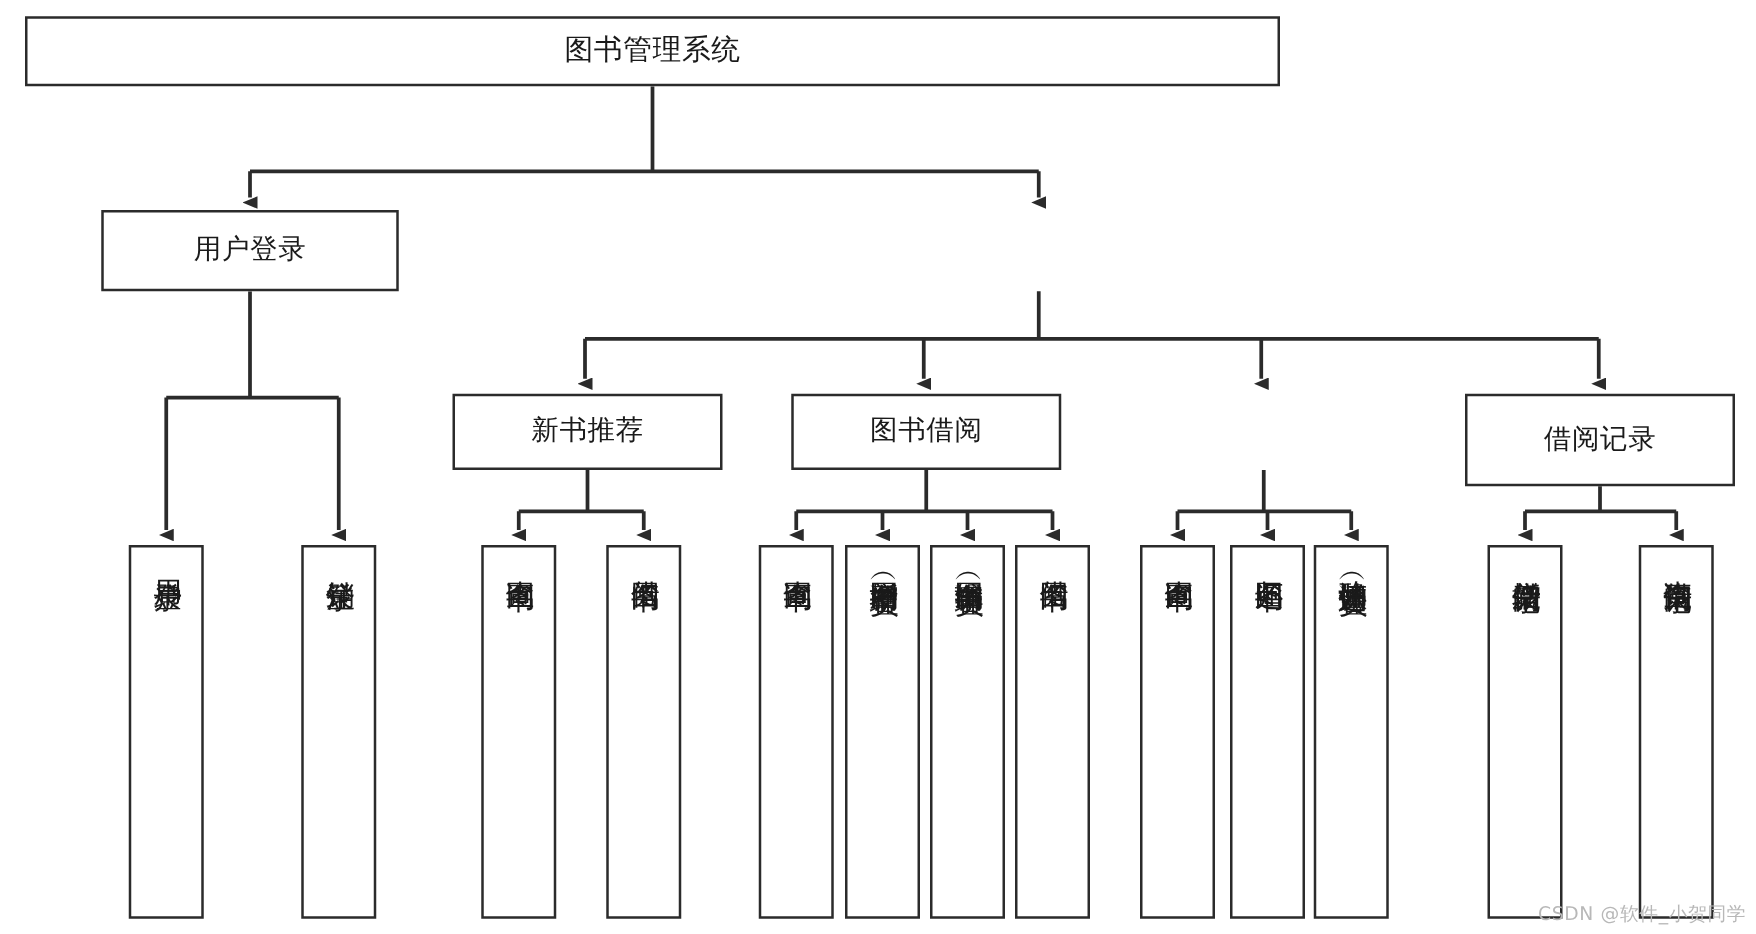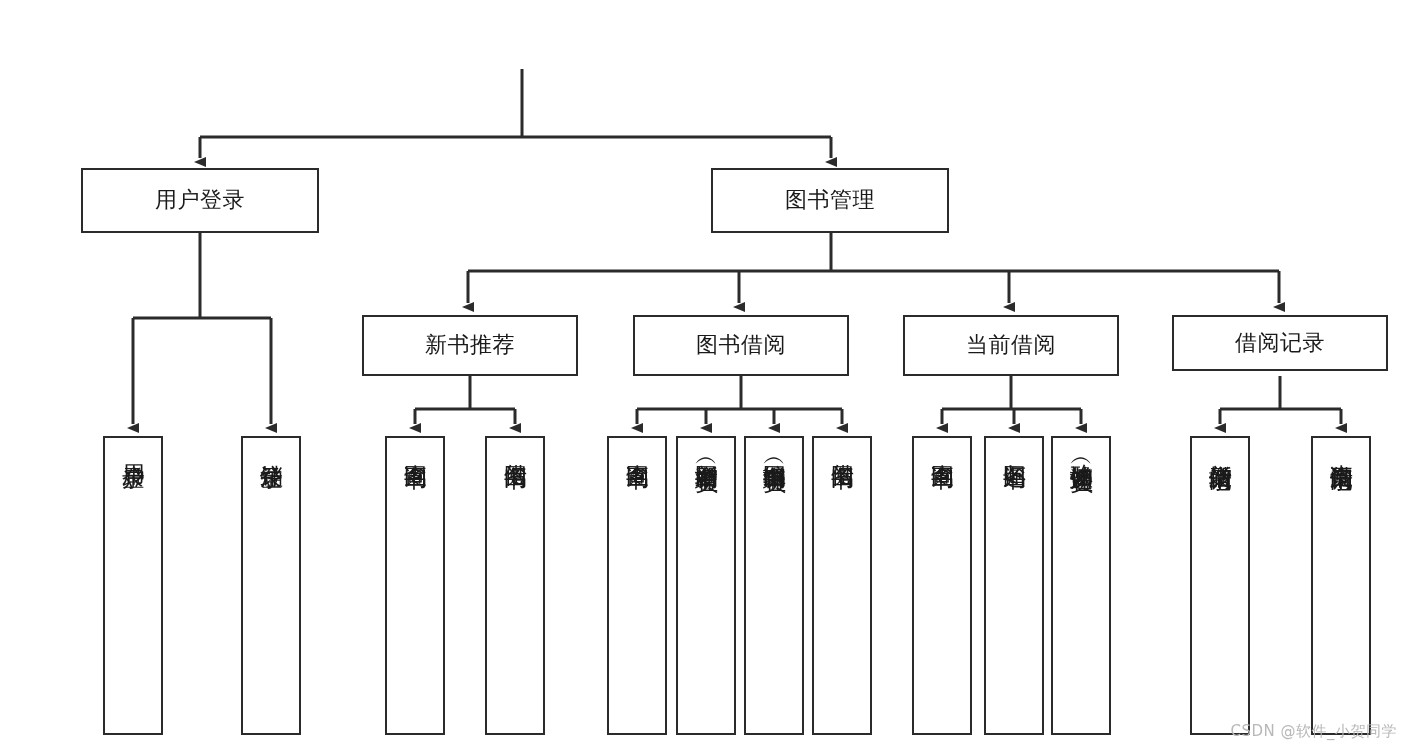--- a/index.html
+++ b/index.html
@@ -120,38 +120,35 @@
       <path d="M1014,409 L1014,424" marker-end="url(#arrow)"></path>
       <path d="M1081,409 L1081,424" marker-end="url(#arrow)"></path>
 
       <path d="M1280,376 L1280,409"></path>
       <path d="M1220,409 L1341,409"></path>
       <path d="M1220,409 L1220,424" marker-end="url(#arrow)"></path>
       <path d="M1341,409 L1341,424" marker-end="url(#arrow)"></path>
     </g>
   </svg>
 
+  <div class="node h root" style="left:20px; top:13px; width:1004px; height:56px;">
+    <span class="label">图书管理系统</span>
+  </div>
 
   <div class="node h" style="left:81px; top:168px; width:238px; height:65px;">
     <span class="label">用户登录</span>
-  </div>
-  <div class="node h" style="left:711px; top:168px; width:238px; height:65px;">
-    <span class="label">图书管理</span>
   </div>
 
   <div class="node h" style="left:362px; top:315px; width:216px; height:61px;justify-content:center;">
     <span class="label">新书推荐</span>
   </div>
   <div class="node h" style="left:633px; top:315px; width:216px; height:61px;">
     <span class="label">图书借阅</span>
   </div>
-  <div class="node h" style="left:903px; top:315px; width:216px; height:61px;">
-    <span class="label">当前借阅</span>
-  </div>
-  <div class="node h" style="left:1172px; top:315px; width:216px; height:56px;text-align:center;">
+  <div class="node h" style="left:1172px; top:315px; width:216px; height:74px;text-align:center;">
     <span class="label">借阅记录</span>
   </div>
 
   <div class="node v" style="left:103px; top:436px; width:60px; height:299px;">
     <span class="label">用户登录</span>
   </div>
   <div class="node v" style="left:241px; top:436px; width:60px; height:299px;">
     <span class="label">注销登录</span>
   </div>
 

